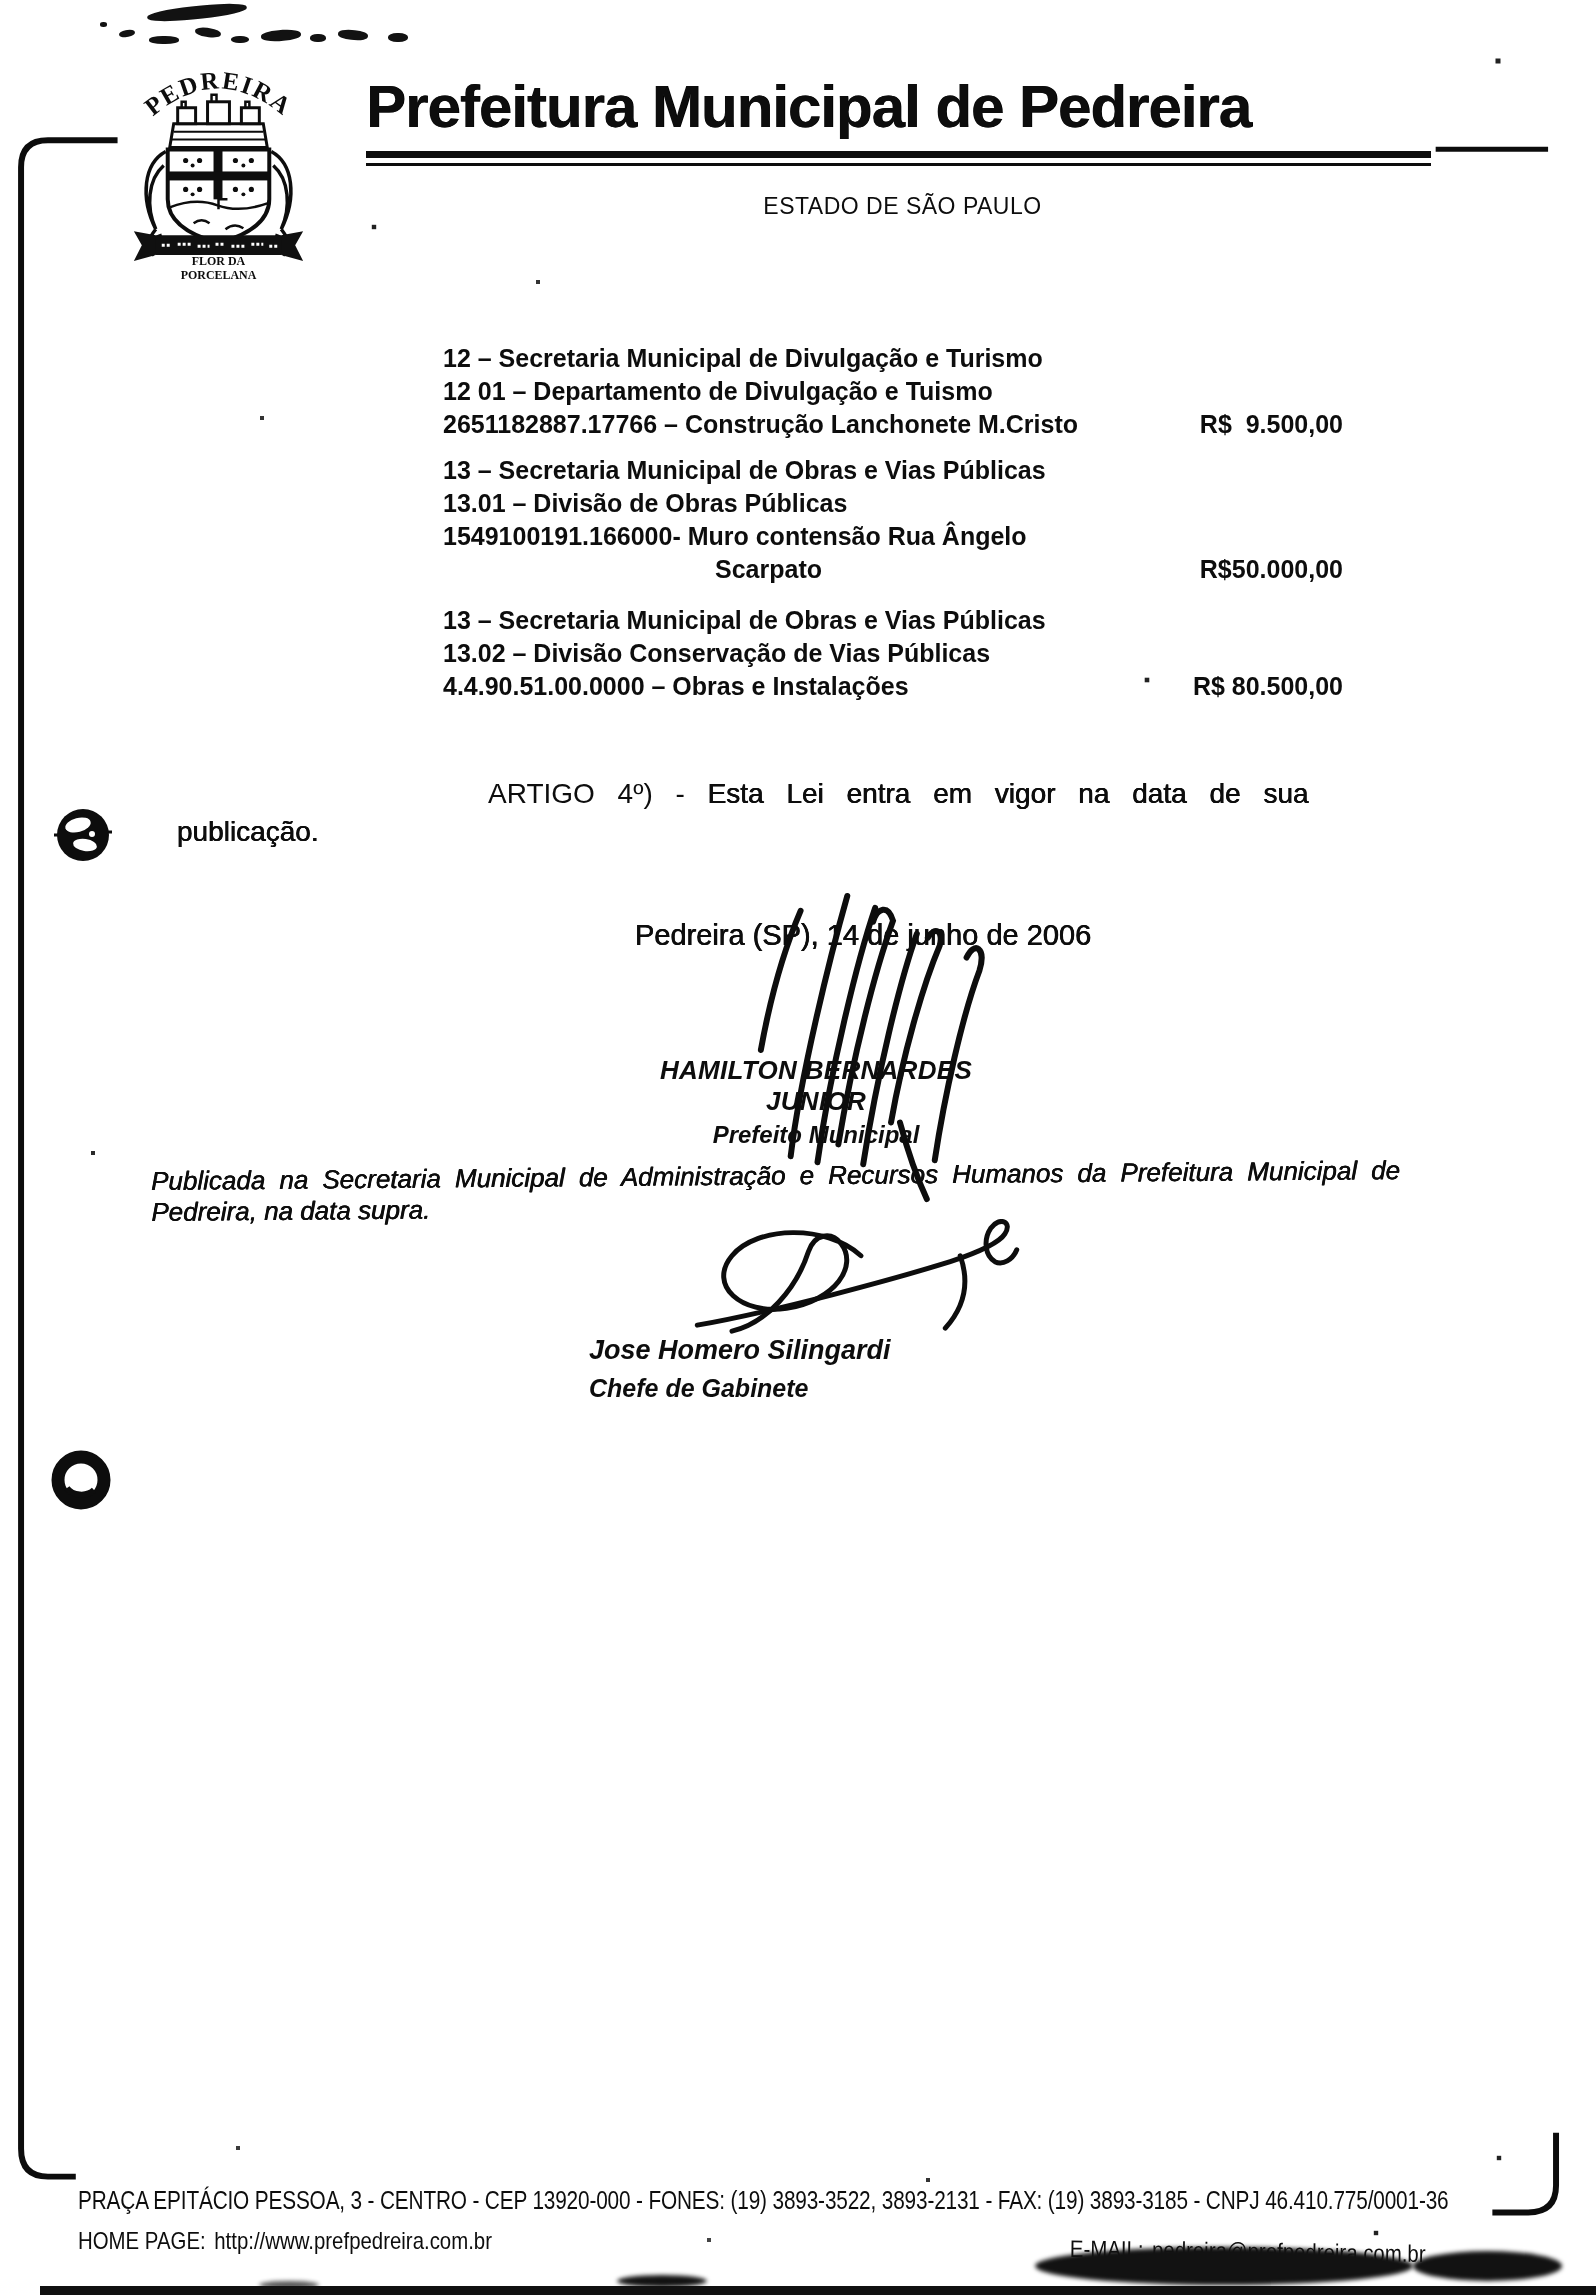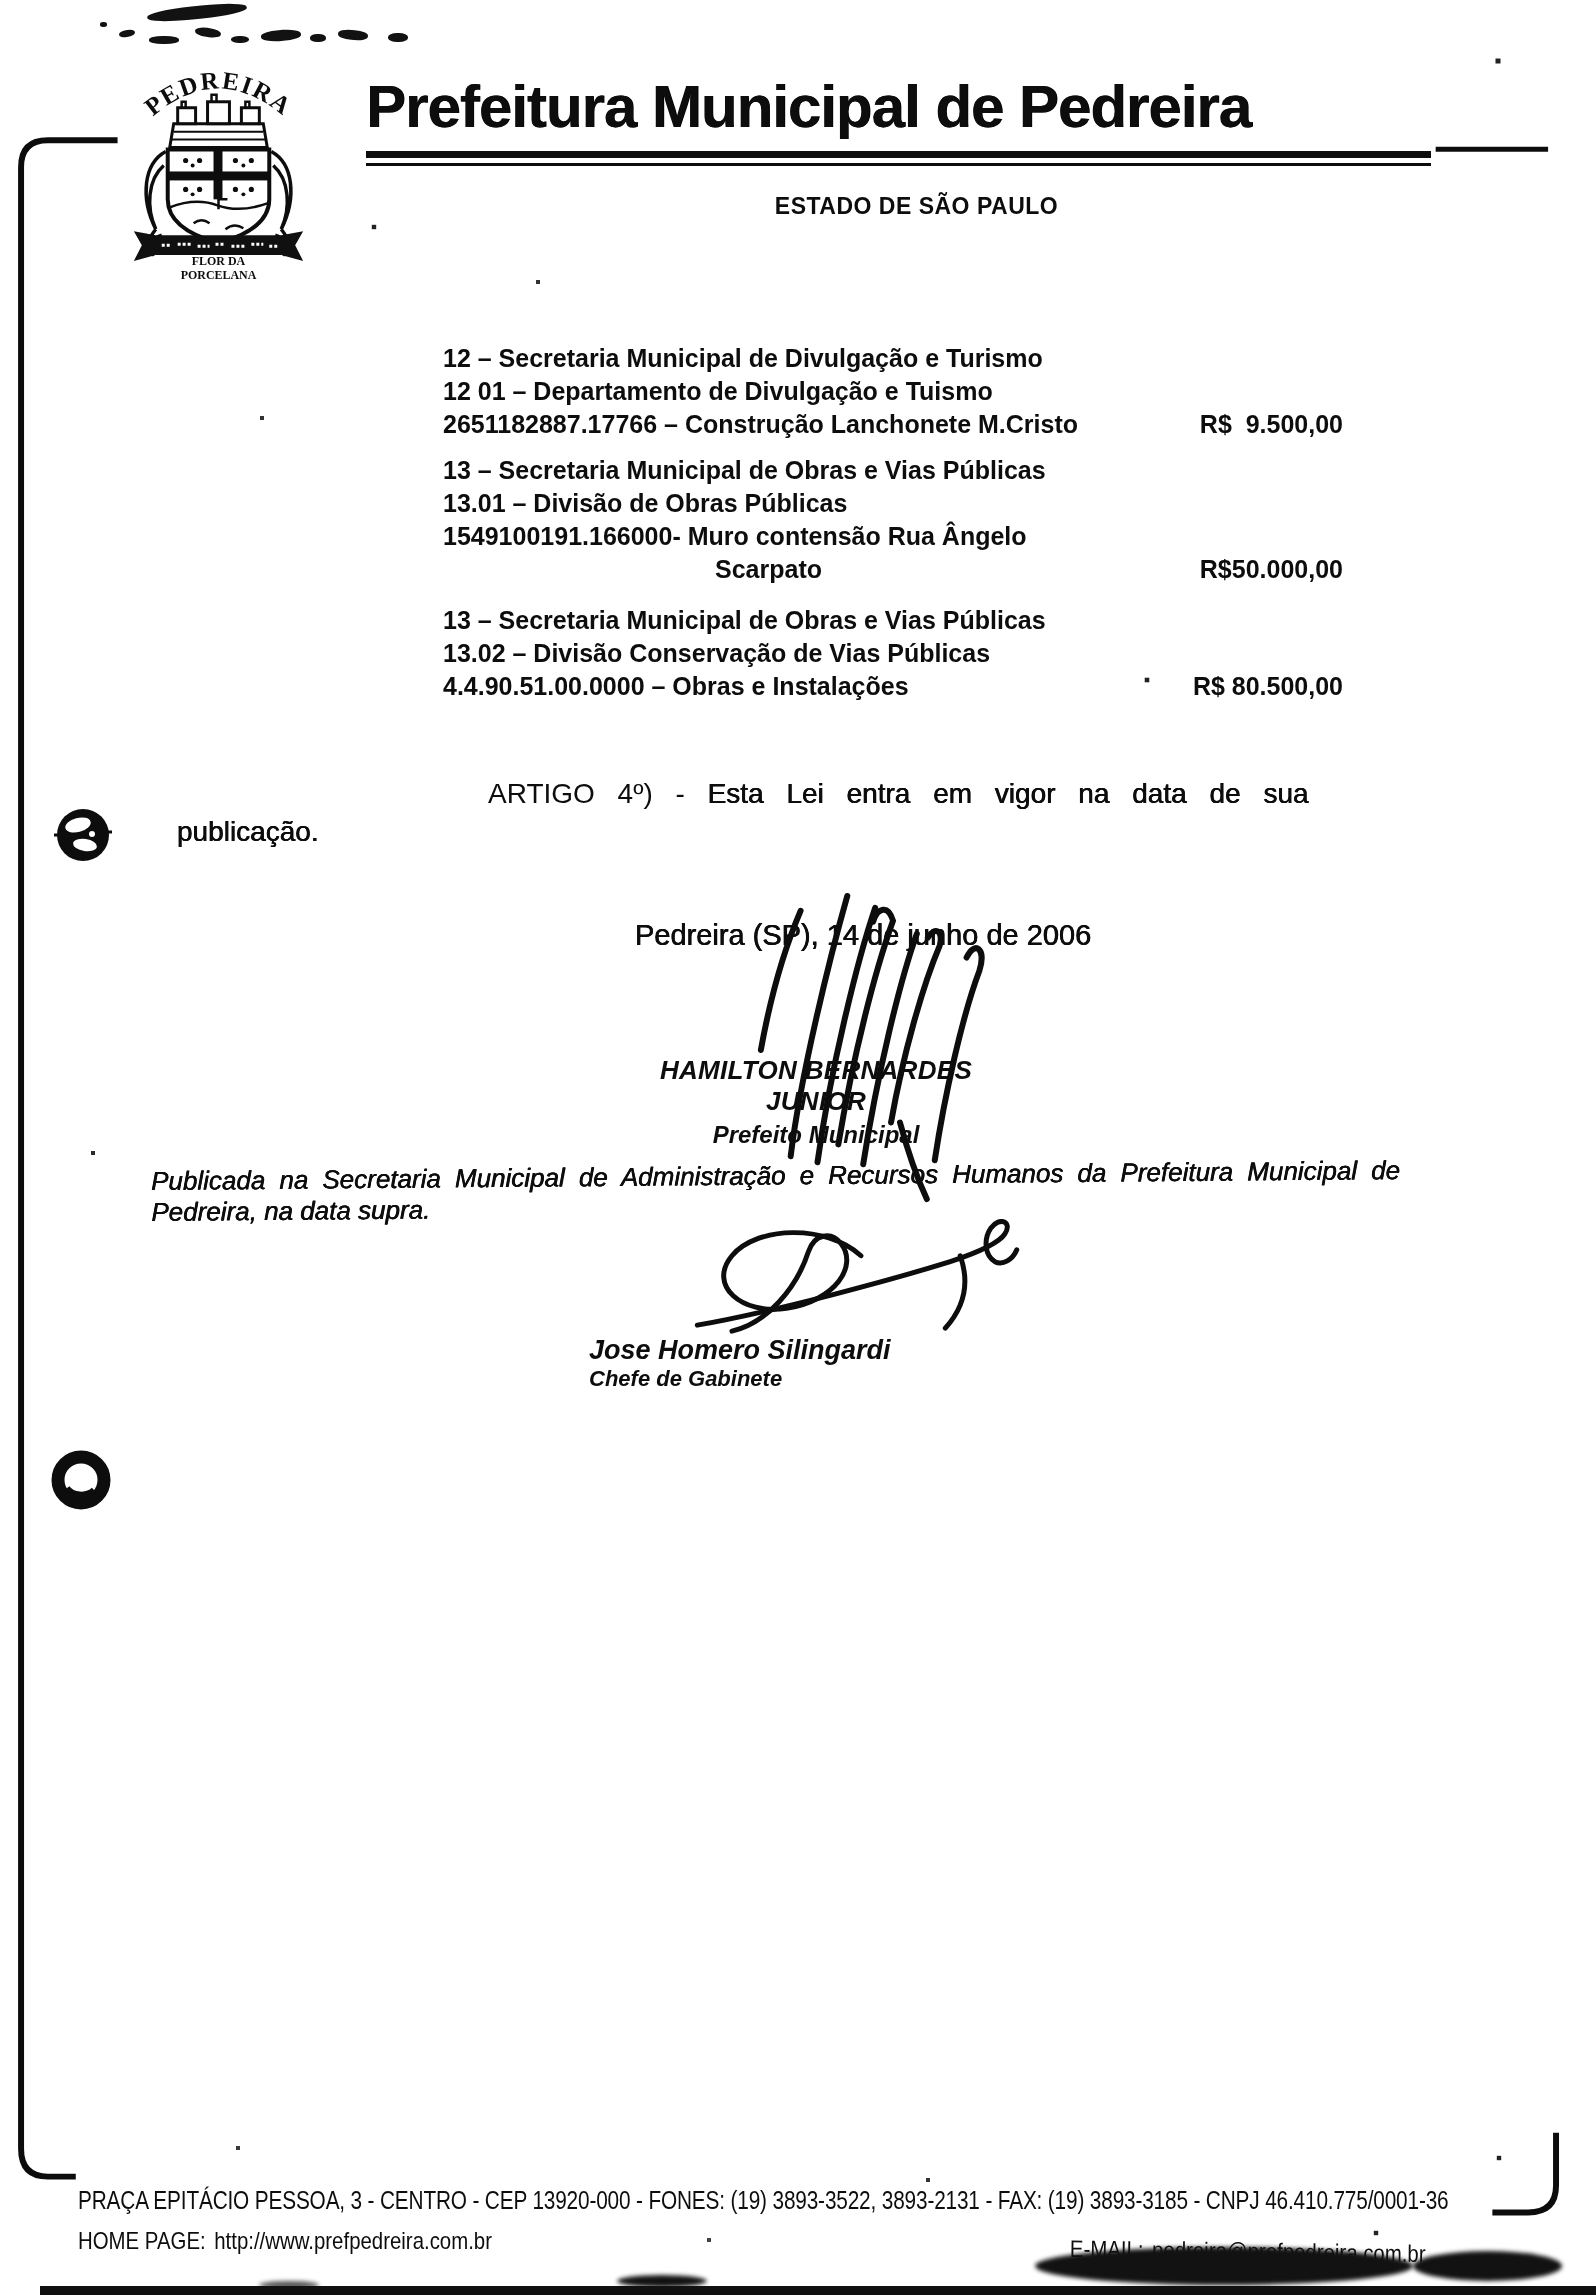--- a/index.html
+++ b/index.html
@@ -10,37 +10,37 @@
   .abs{position:absolute;}
   .b{font-weight:normal;}
   .bi{font-weight:bold;font-style:italic;}
   .thicken{text-shadow:0.3px 0 0 #111,-0.3px 0 0 #111;}
   .page-title{
     left:366px;top:72px;width:1070px;font-size:60px;font-weight:bold;
     letter-spacing:-1px;white-space:nowrap;text-shadow:0.6px 0 0 #000;
   }
   .u1{left:366px;top:151px;width:1065px;height:7px;background:#0c0c0c;}
   .u2{left:366px;top:163px;width:1065px;height:3px;background:#0c0c0c;}
-  .state-line{left:384px;top:193px;width:1065px;text-align:center;
-    font-size:23px;font-weight:bold;letter-spacing:0.5px;}
+  .state-line{left:370px;top:193px;width:1065px;text-align:center;
+    font-size:23px;font-weight:normal;letter-spacing:0.5px;}
   .budget{width:900px;font-size:25px;font-weight:bold;line-height:33px;}
   .budget .row{position:relative;white-space:nowrap;}
   .money{position:absolute;right:0;top:0;white-space:pre;}
   .scarpato{margin-left:272px;}
   .article-l1{left:488px;top:778px;width:920px;font-size:28px;word-spacing:15px;white-space:nowrap;}
   .article-l2{left:177px;top:816px;font-size:28px;}
   .dateline{left:635px;top:919px;font-size:29px;white-space:nowrap;}
   .mayor-block{left:607px;top:1055px;width:418px;text-align:center;}
   .mayor-name{font-size:26px;letter-spacing:0.3px;}
   .mayor-role{font-size:24px;margin-top:4px;}
   .pubnote{left:151px;top:1166px;width:1249px;font-size:26px;font-style:italic;
     line-height:31px;text-align:justify;transform:rotate(-0.5deg);transform-origin:left top;}
   .chief-block{left:589px;top:1335px;width:398px;text-align:left;}
   .chief-name{font-size:27px;}
-  .chief-role{font-size:22px;margin-top:0;}
+  .chief-role{font-size:25px;margin-top:8px;}
   .footer-address{left:78px;top:2185px;font-size:26px;white-space:nowrap;
     transform:scaleX(0.8);transform-origin:left top;letter-spacing:-0.2px;}
   .footer-home{left:78px;top:2227px;font-size:24px;white-space:nowrap;
     transform:scaleX(0.85);transform-origin:left top;}
   .footer-email{left:1070px;top:2235px;font-size:24px;white-space:nowrap;
     transform:scaleX(0.85) rotate(0.7deg);transform-origin:left top;}
   .gap{display:inline-block;width:10px;}
   .noise{background:#121212;border-radius:45%;}
   .blur{filter:blur(2px);}
   svg{display:block;}

